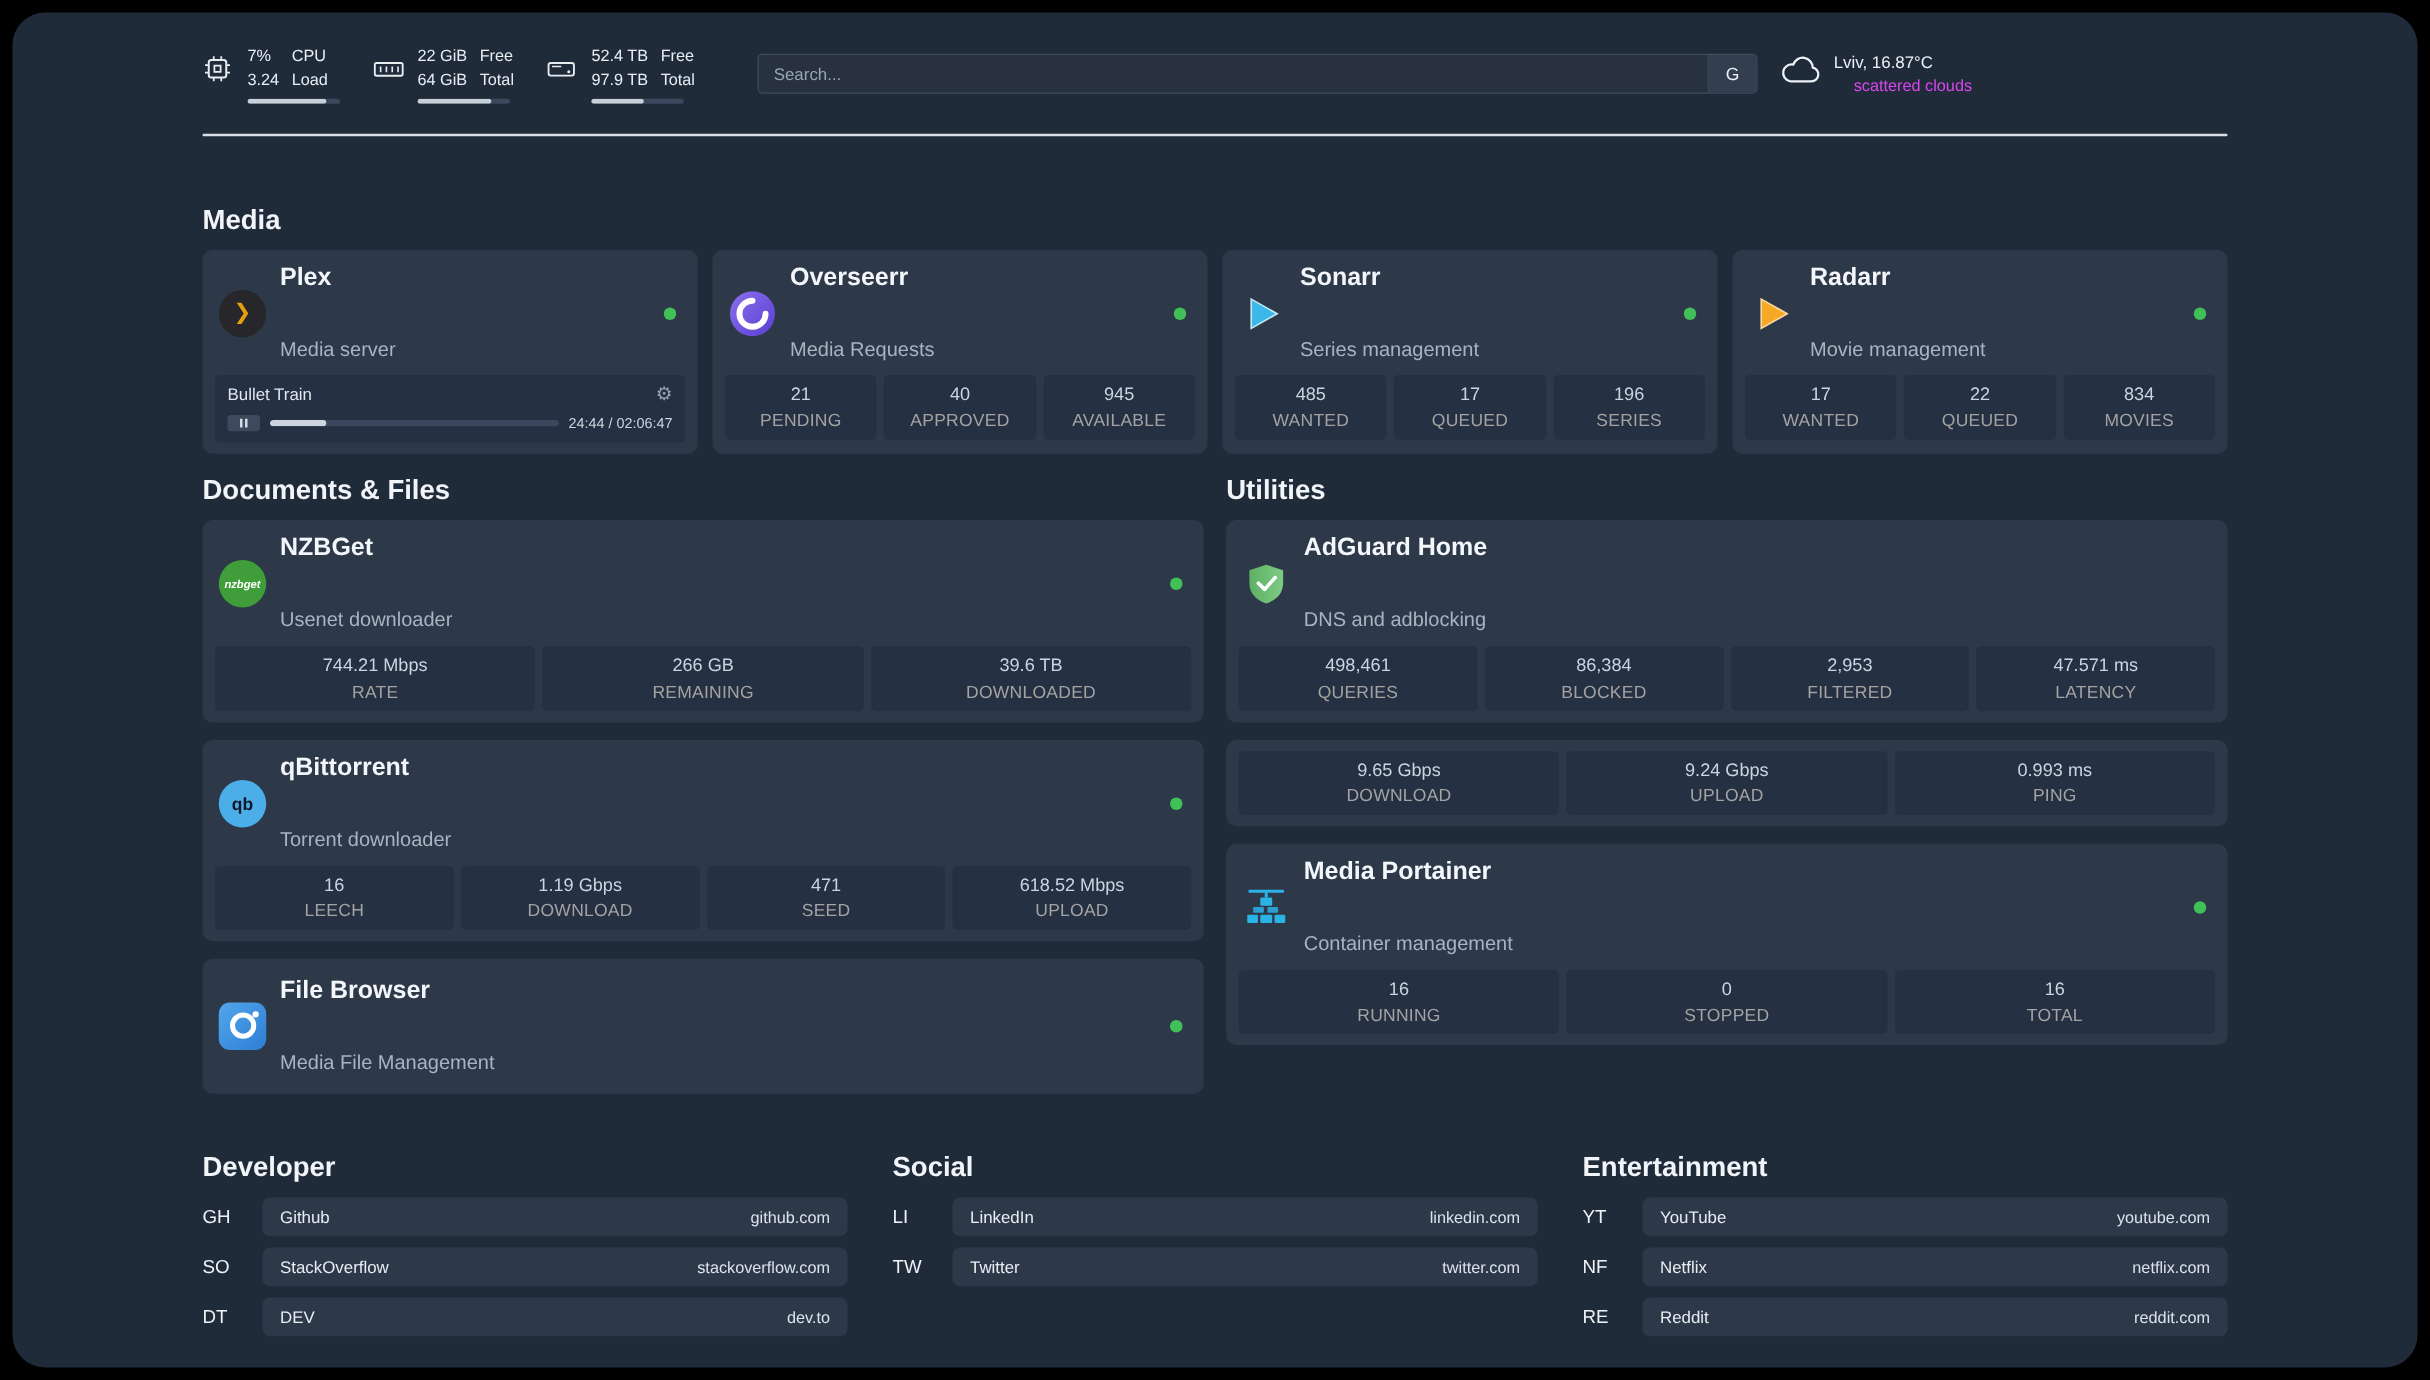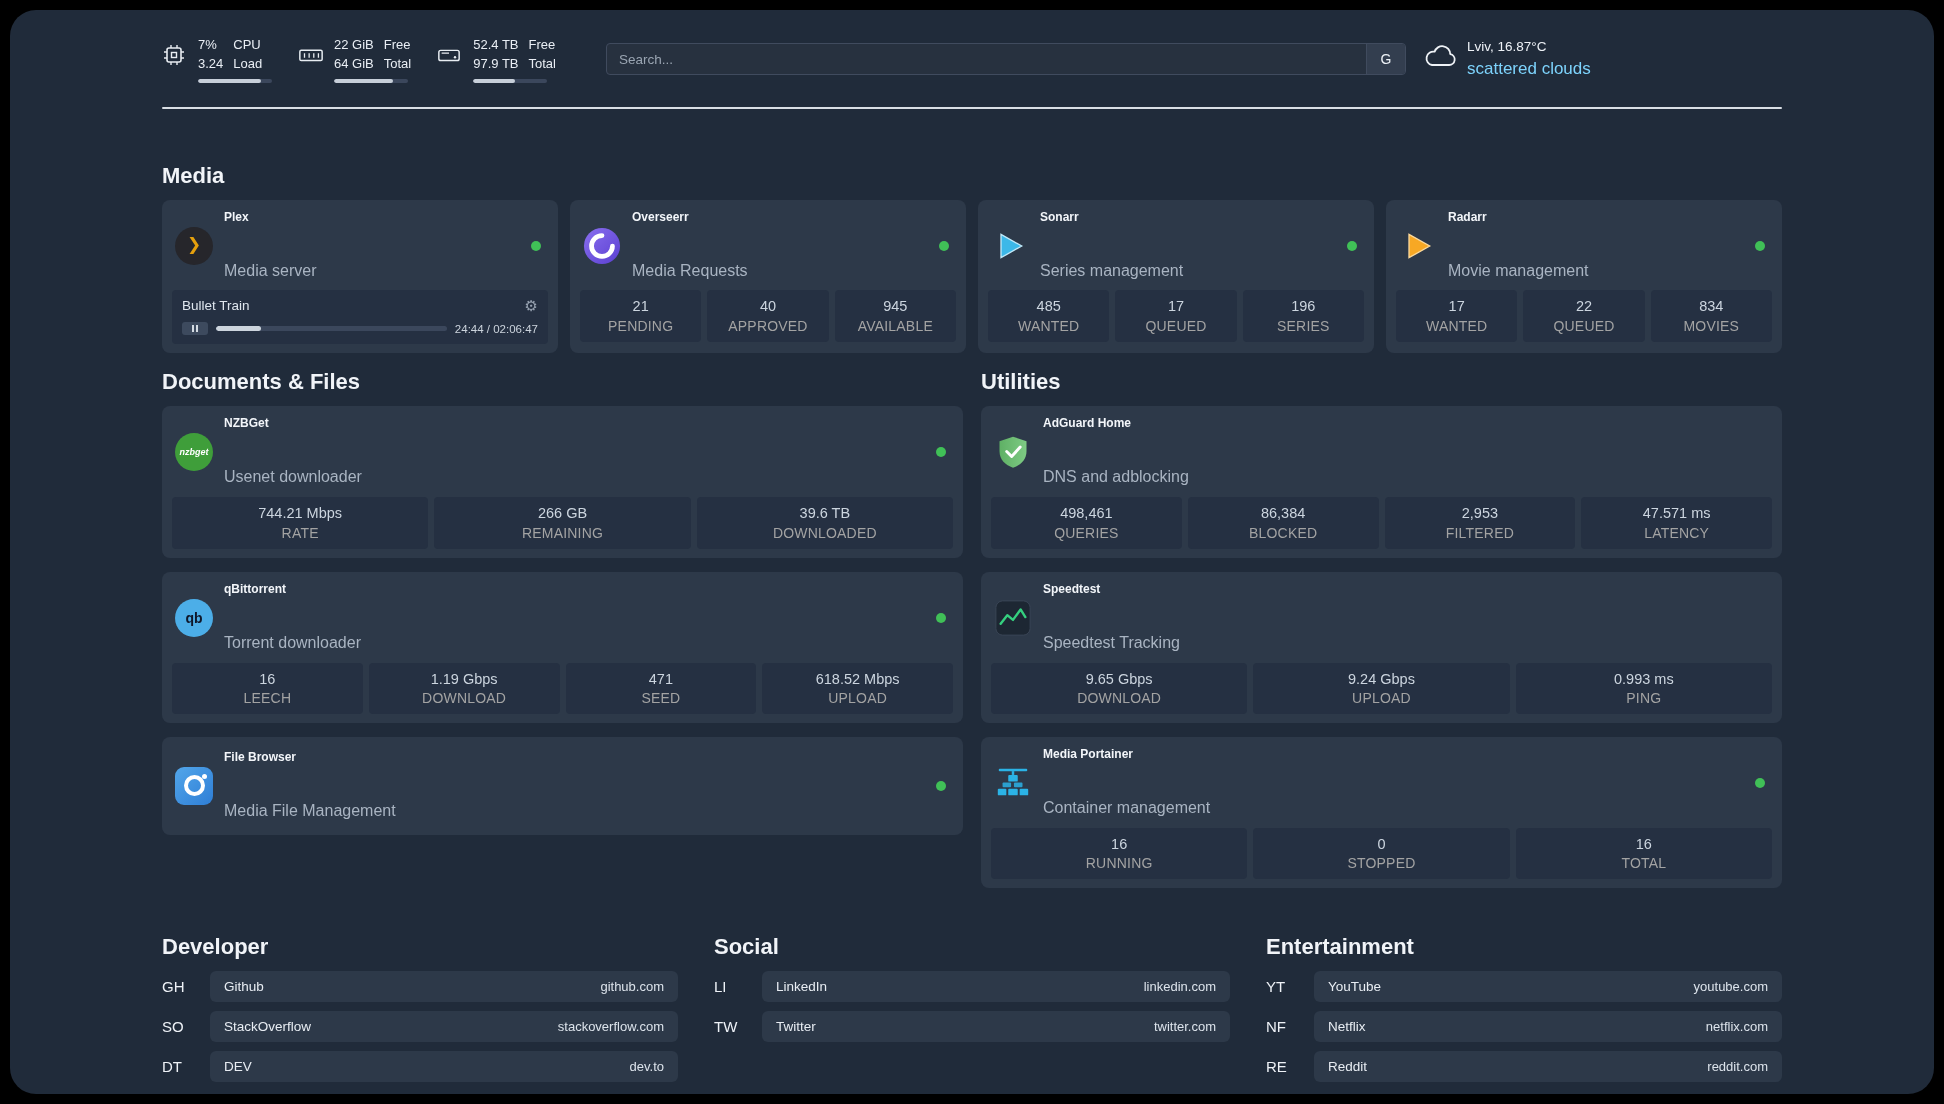--- a/index.html
+++ b/index.html
@@ -19,34 +19,34 @@
   .search-wrap { position:relative; width:800px; height:32px; margin-left:24px; }
   .search-input { width:100%; height:100%; box-sizing:border-box; background:#27313f; border:1px solid #404b5e;
                   border-radius:4px; color:#e4eaf1; font-size:13.5px; padding:0 48px 0 12px; outline:none; font-family:inherit; }
   .search-input::placeholder { color:#9aa5b2; }
   .search-engine { position:absolute; top:1px; right:1px; bottom:1px; width:38px; background:#333e4f;
                    border-left:1px solid #404b5e; border-radius:0 3px 3px 0; display:flex; align-items:center;
                    justify-content:center; color:#eef2f7; font-size:14px; cursor:pointer; }
 
   .weather { display:flex; align-items:center; gap:9px; margin-left:16px; }
   .weather-text { display:flex; flex-direction:column; font-size:13.5px; color:#eef2f7; line-height:1.4; }
-  .weather-cond { font-size:17px; color:#7dd3fc; }
+  .weather-cond { font-size:13px; color:#d946ef;margin-left:16px; }
 
   .divider { height:2px; background:#d9dee4; margin-top:24px; border-radius:1px; }
 
   
   .section-heading { font-size:22px; font-weight:600; color:#f1f4f8; margin:0 0 11px; }
   .section-media { margin-top:54px; }
   .media-grid { display:grid; grid-template-columns:repeat(4,1fr); gap:12px; }
 
   .card { background:#2d3949; border-radius:8px; padding:9px 10px; box-sizing:border-box; cursor:pointer; }
   .card-header { display:flex; align-items:center; gap:11px; padding:1px 3px 9px; }
   .card--plain .card-header { padding:4px 3px; }
   .app-icon { width:38px; height:38px; flex:none; display:flex; align-items:center; justify-content:center; }
-  .app-title { font-size:12px; font-weight:600; color:#f3f6fa; line-height:1.25; }
+  .app-title { font-size:20px; font-weight:600; color:#f3f6fa; line-height:1.25; }
   .app-subtitle { font-size:16px; color:#a9b4c2; line-height:1.3;margin-top:36px; }
   .status-dot { width:10px; height:10px; border-radius:50%; background:#40c057; margin-left:auto; margin-right:4px; flex:none; }
 
   .stats { display:grid; grid-auto-flow:column; grid-auto-columns:1fr; gap:6px; }
   .tile { background:#253042; border-radius:4px; padding:7px 4px 6px; text-align:center; }
   .tile-value { font-size:14.5px; color:#ccd5df; line-height:1.35; }
   .tile-label { font-size:14px; font-weight:400; color:#a3a3a3; letter-spacing:.2px; line-height:1.35; }
 
   
   .player { background:#253042; border-radius:4px; padding:8px 10px 9px; }
@@ -441,32 +441,20 @@
               <div class="tile-label">FILTERED</div>
             </div>
             <div class="tile">
               <div class="tile-value">47.571 ms</div>
               <div class="tile-label">LATENCY</div>
             </div>
           </div>
         </div>
 
         <div class="card">
-          <div class="card-header">
-            <div class="app-icon">
-              <svg width="38" height="38" viewBox="0 0 40 40">
-                  <rect x="2" y="2" width="36" height="36" rx="7" fill="#1d2733" stroke="#3a4656"></rect>
-                  <polyline points="7,26 14,17 20,22 28,11 33,19" fill="none" stroke="#35d07f" stroke-width="2.5" stroke-linejoin="round" stroke-linecap="round"></polyline>
-                </svg>
-            </div>
-            <div>
-              <div class="app-title">Speedtest</div>
-              <div class="app-subtitle">Speedtest Tracking</div>
-            </div>
-          </div>
           <div class="stats">
             <div class="tile">
               <div class="tile-value">9.65 Gbps</div>
               <div class="tile-label">DOWNLOAD</div>
             </div>
             <div class="tile">
               <div class="tile-value">9.24 Gbps</div>
               <div class="tile-label">UPLOAD</div>
             </div>
             <div class="tile">

